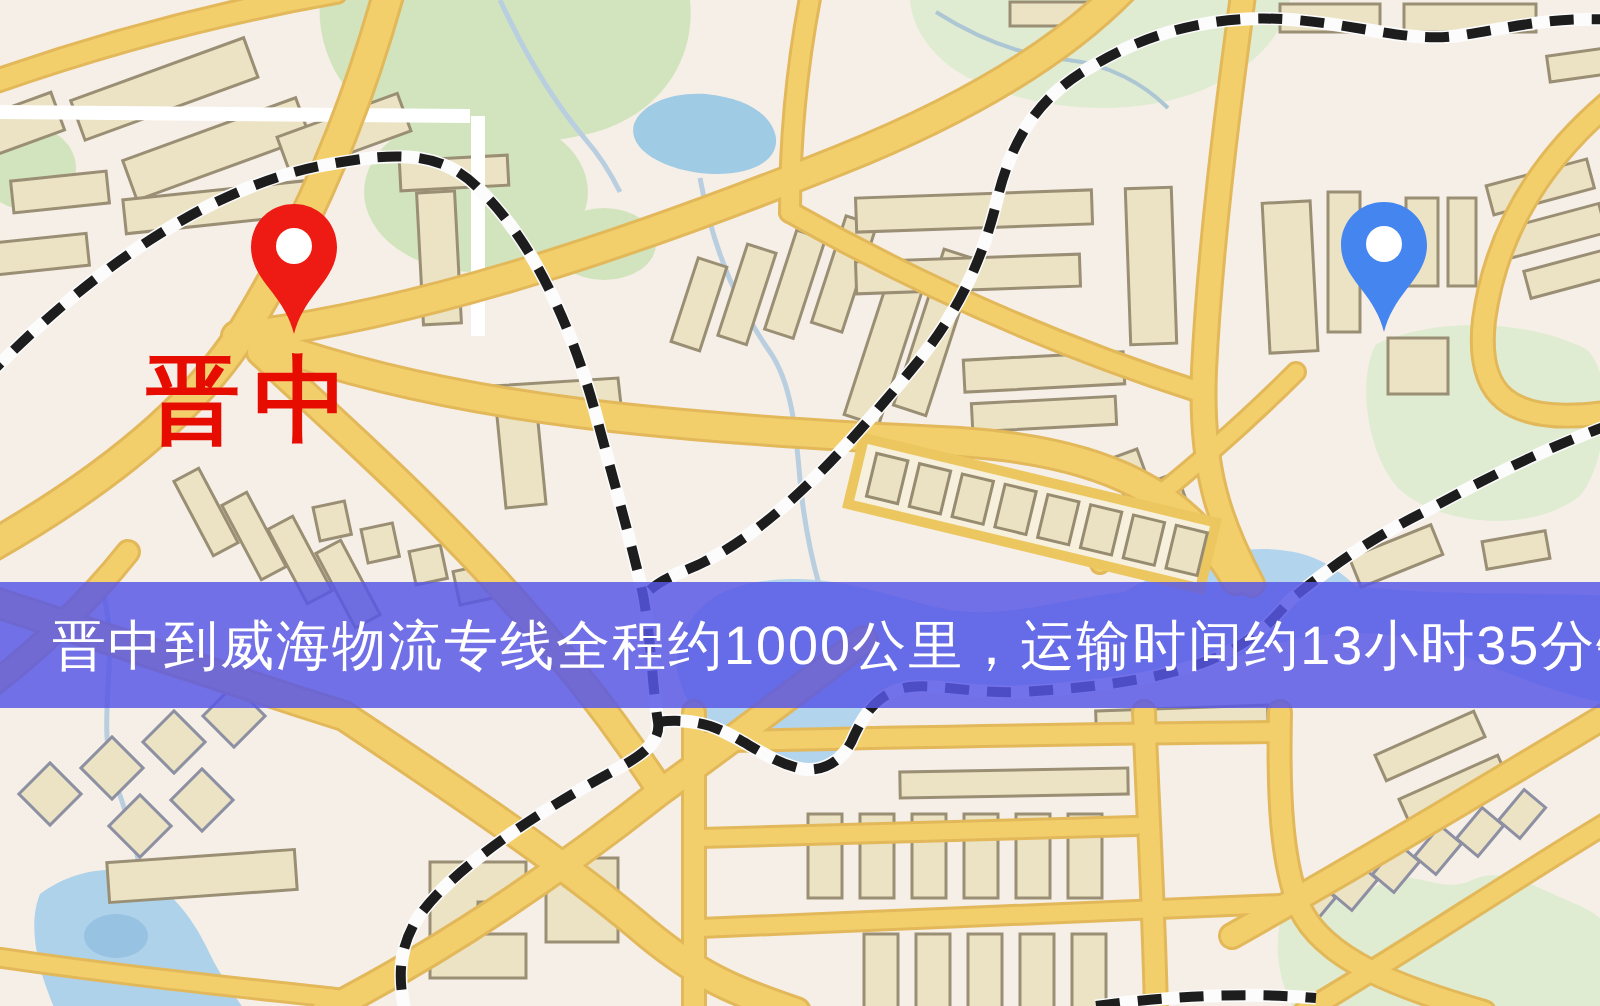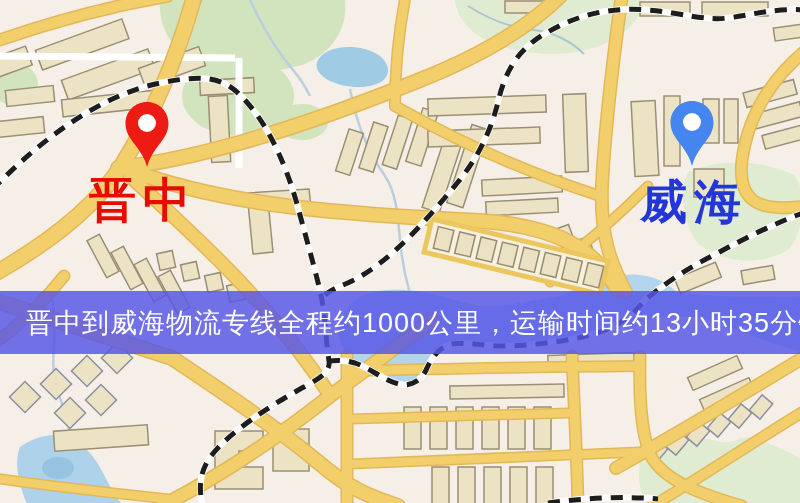--- a/index.html
+++ b/index.html
@@ -11,21 +11,21 @@
   .map-svg{position:absolute;left:0;top:0;width:800px;height:503px;display:block;}
   .pin{position:absolute;width:48px;height:72px;}
   .pin svg{display:block;width:100%;height:100%;}
   .pin-origin{left:123px;top:99px;}
   .pin-destination{left:668px;top:98px;}
   .city-label{
     position:absolute;font-weight:700;font-size:47px;line-height:1;
     letter-spacing:7px;white-space:nowrap;
     text-shadow:0 0 1px rgba(255,255,255,.25);
   }
-  .label-origin{left:89px;top:176px;color:#e60c00;}
+  .label-origin{left:73px;top:176px;color:#e60c00;}
   .label-destination{left:640px;top:178px;color:#2337d8;}
   .banner{
     position:absolute;left:0;top:291px;width:800px;height:63px;
     background:rgba(87,87,230,0.84);
     display:flex;align-items:center;
   }
   .banner span{
     color:#ffffff;font-size:27px;letter-spacing:1px;
     padding-left:26px;white-space:nowrap;
   }
@@ -267,19 +267,18 @@
     </svg>
   </div>
   <div class="city-label label-origin" style="color: rgb(230, 12, 0);">晋中</div>
 
   <div class="pin pin-destination">
     <svg viewBox="0 0 48 72">
       <path d="M24,3 C11.8,3 2.5,12.5 2.5,24.5 C2.5,33 7,39.5 13,47 C18,53.5 22,60 24,68 C26,60 30,53.5 35,47 C41,39.5 45.5,33 45.5,24.5 C45.5,12.5 36.2,3 24,3 Z" fill="#4485ef"></path>
       <circle cx="24" cy="24" r="9" fill="#ffffff"></circle>
     </svg>
   </div>
-  <div class="city-label label-destination" style="color: rgb(35, 55, 216);">威海</div>
 
   <div class="banner">
     <span>晋中到威海物流专线全程约1000公里，运输时间约13小时35分钟.</span>
   </div>
 
 </div>
 
 </body></html>

